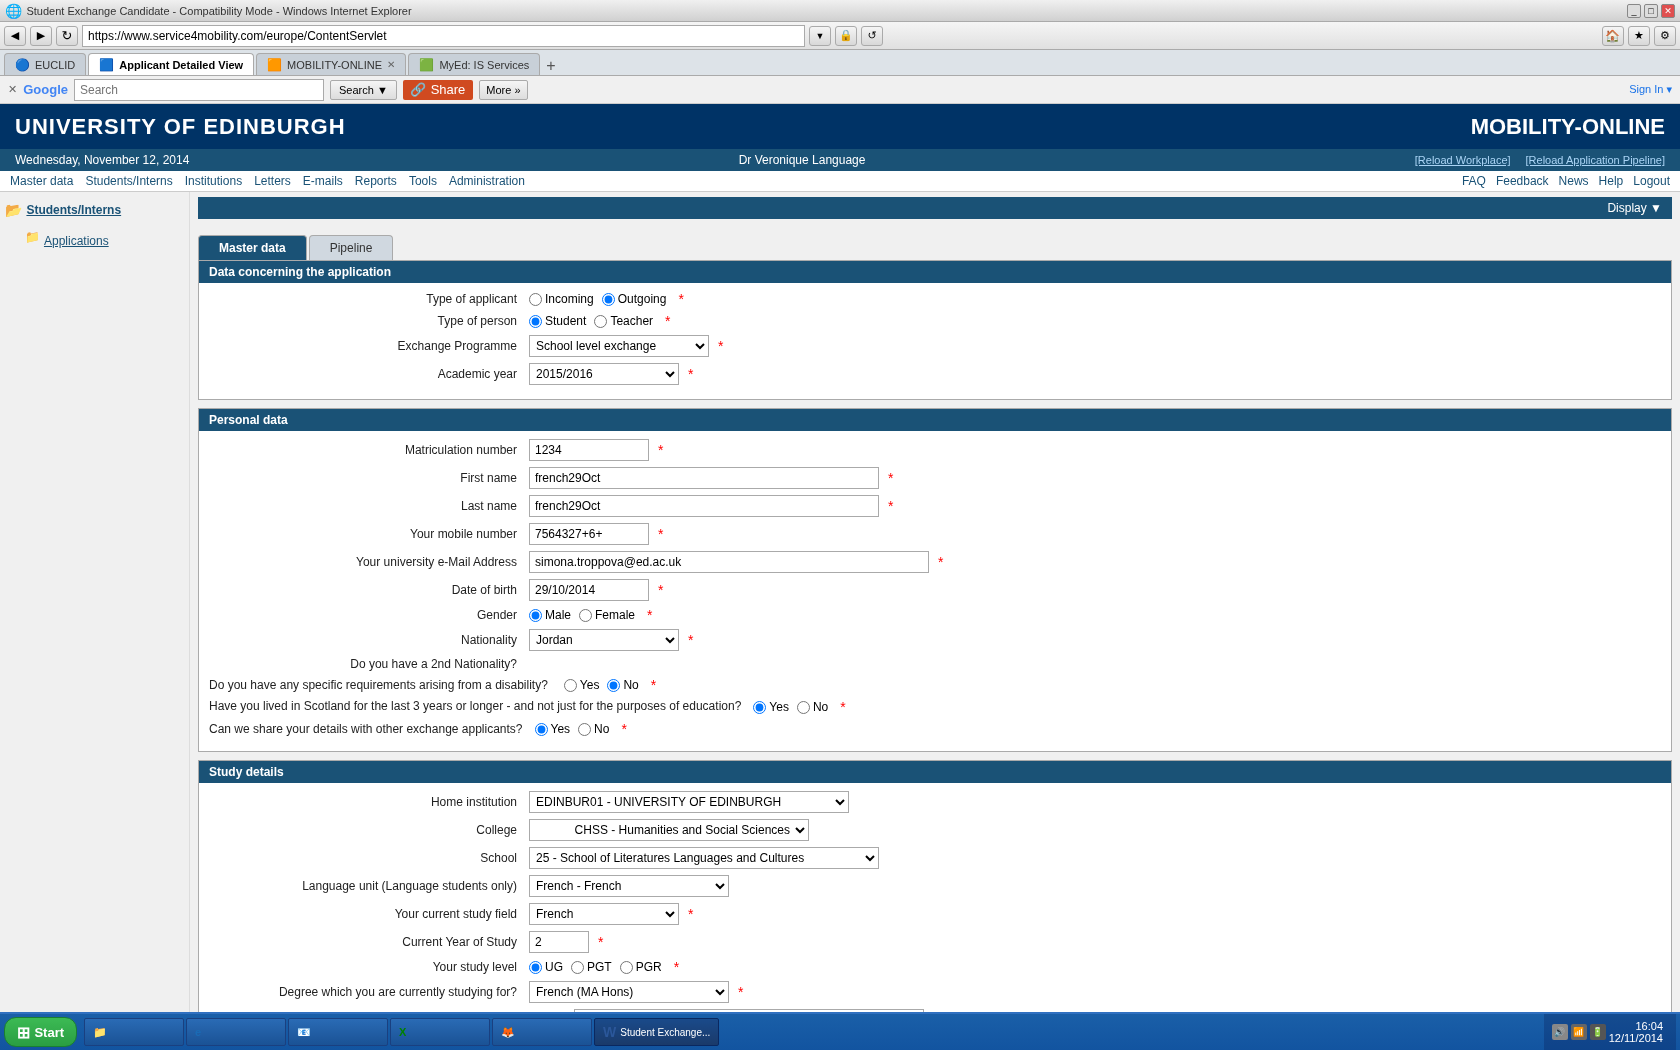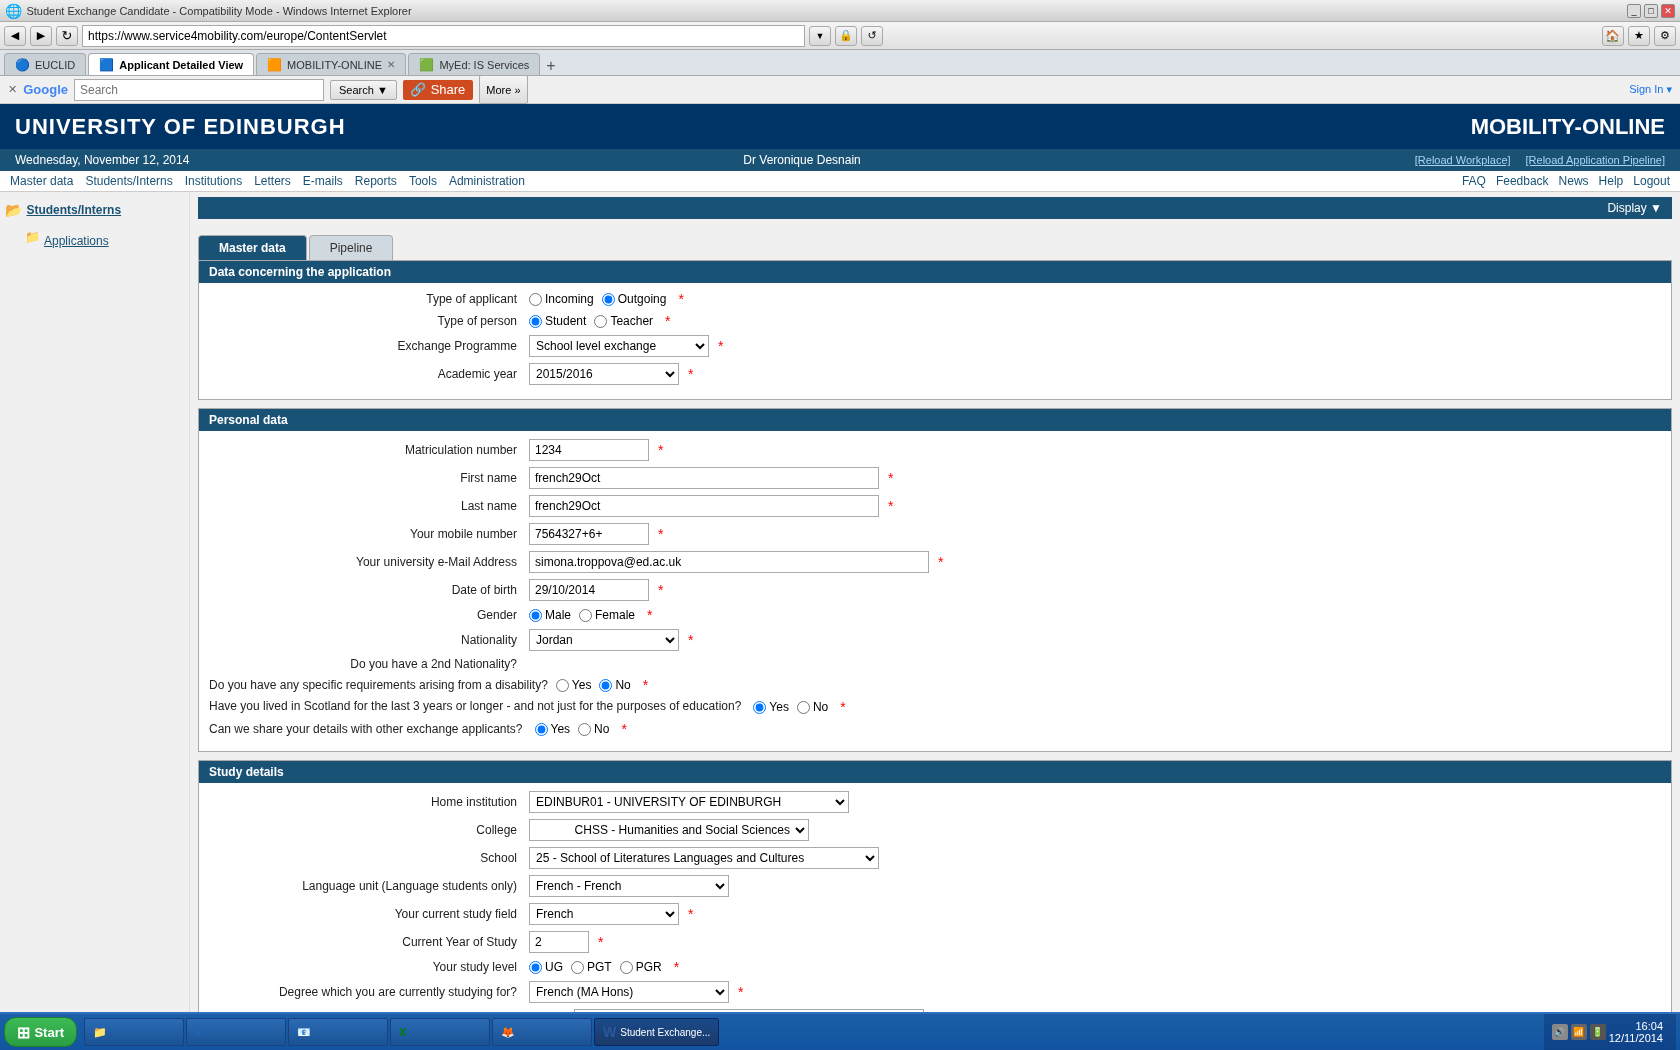--- a/index.html
+++ b/index.html
@@ -23,21 +23,21 @@
     .browser-tab { height: 22px; padding: 0 10px; border: 1px solid #aaa; border-bottom: none; border-radius: 4px 4px 0 0; display: flex; align-items: center; font-size: 11px; gap: 5px; cursor: pointer; }
     .browser-tab.active { background: white; font-weight: bold; }
     .browser-tab.inactive { background: #c8d0d8; color: #333; }
     .tab-close { font-size: 10px; color: #666; cursor: pointer; }
 
     .search-bar { background: #f0f0f0; height: 28px; display: flex; align-items: center; padding: 0 8px; gap: 6px; border-bottom: 1px solid #ccc; }
     .search-bar-x { font-size: 11px; cursor: pointer; color: #666; }
     .search-input { width: 250px; height: 20px; border: 1px solid #aaa; padding: 0 4px; font-size: 11px; }
     .search-btn { height: 20px; padding: 0 8px; background: linear-gradient(to bottom, #f5f5f5, #ddd); border: 1px solid #aaa; font-size: 11px; cursor: pointer; border-radius: 2px; }
     .share-btn { height: 20px; padding: 0 8px; background: #d04a20; color: white; border: none; font-size: 13px; cursor: pointer; border-radius: 2px; }
-    .more-btn { height: 29px; padding: 0 6px; background: linear-gradient(to bottom, #f5f5f5, #ddd); border: 1px solid #aaa; font-size: 11px; cursor: pointer; border-radius: 2px; }
+    .more-btn { height: 20px; padding: 0 6px; background: linear-gradient(to bottom, #f5f5f5, #ddd); border: 1px solid #aaa; font-size: 11px; cursor: pointer; border-radius: 2px; }
     .sign-in { margin-left: auto; font-size: 11px; color: #1a73e8; cursor: pointer; }
 
     
     .app-header { background: #003366; color: white; padding: 8px 15px; display: flex; align-items: center; justify-content: space-between; height: 45px; }
     .app-title { font-size: 22px; font-weight: bold; color: white; letter-spacing: 1px; }
     .mobility-logo { font-size: 22px; font-weight: bold; color: #f0c040; }
     .mobility-logo span { color: white; }
 
     .info-bar { background: #1a5276; color: white; padding: 4px 15px; display: flex; align-items: center; justify-content: space-between; font-size: 12px; }
     .info-link { color: #aad4f5; cursor: pointer; text-decoration: underline; font-size: 11px; }
@@ -175,21 +175,21 @@
 
     <div class="app-header">
       <div class="app-title">UNIVERSITY OF EDINBURGH</div>
       <div class="mobility-logo">
         <span>MOBILITY-</span><span>ONLINE</span>
       </div>
     </div>
 
     <div class="info-bar">
       <span>Wednesday, November 12, 2014</span>
-      <span>Dr Veronique Desnain</span>
+      <span>Dr Veronique Language</span>
       <div style="display:flex; gap:15px;">
         <span class="info-link">[Reload Workplace]</span>
         <span class="info-link">[Reload Application Pipeline]</span>
       </div>
     </div>
 
     <div class="main-nav">
       <div class="main-nav-left">
         <a class="nav-item">Master data</a>
         <a class="nav-item">Students/Interns</a>
@@ -379,21 +379,21 @@
                 </select>
                 <span class="required-star">*</span>
               </div>
             </div>
 
             <div class="form-row">
               <div class="form-label">Do you have a 2nd Nationality?</div>
             </div>
 
             <div class="form-row">
-              <div class="form-label" style="min-width:320px; text-align:right; padding-right:8px;">Do you have any specific requirements arising from a disability?</div>
+              <div class="form-label" style="min-width:320px; text-align:right; padding-right:16px;">Do you have any specific requirements arising from a disability?</div>
               <div class="form-control radio-group">
                 <label class="radio-label">
                   <input type="radio" name="disability" style="">
                   <span>Yes</span>
                 </label>
                 <label class="radio-label">
                   <input type="radio" name="disability" checked="" style="">
                   <span>No</span>
                 </label>
                 <span class="required-star">*</span>

